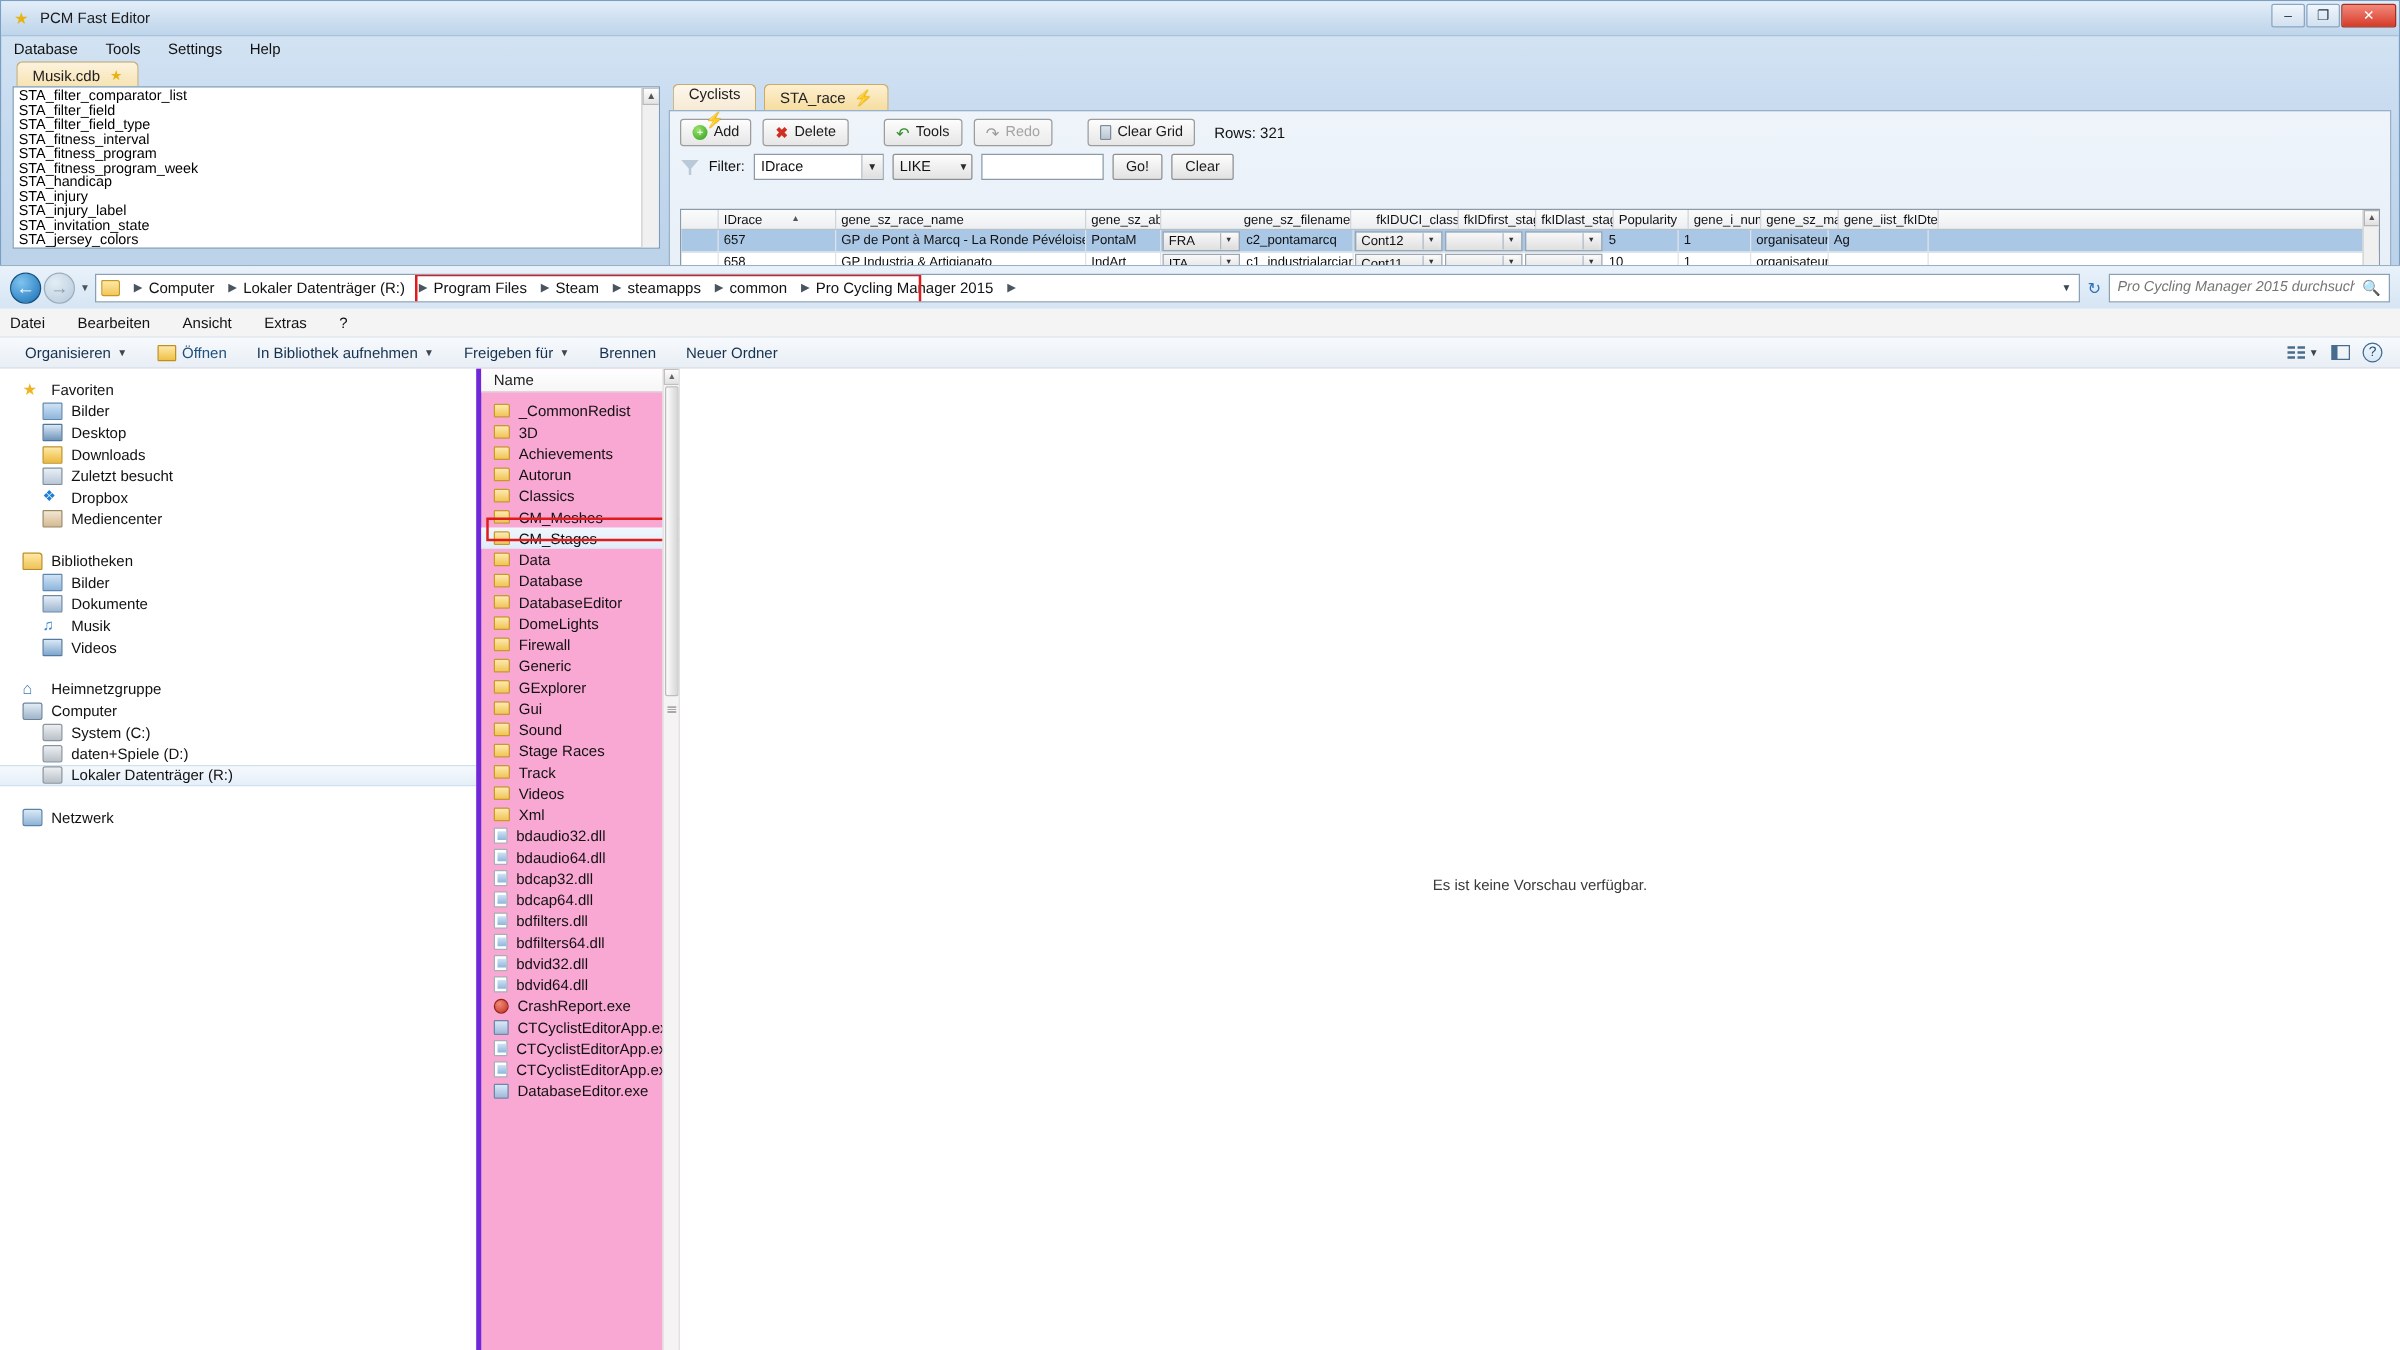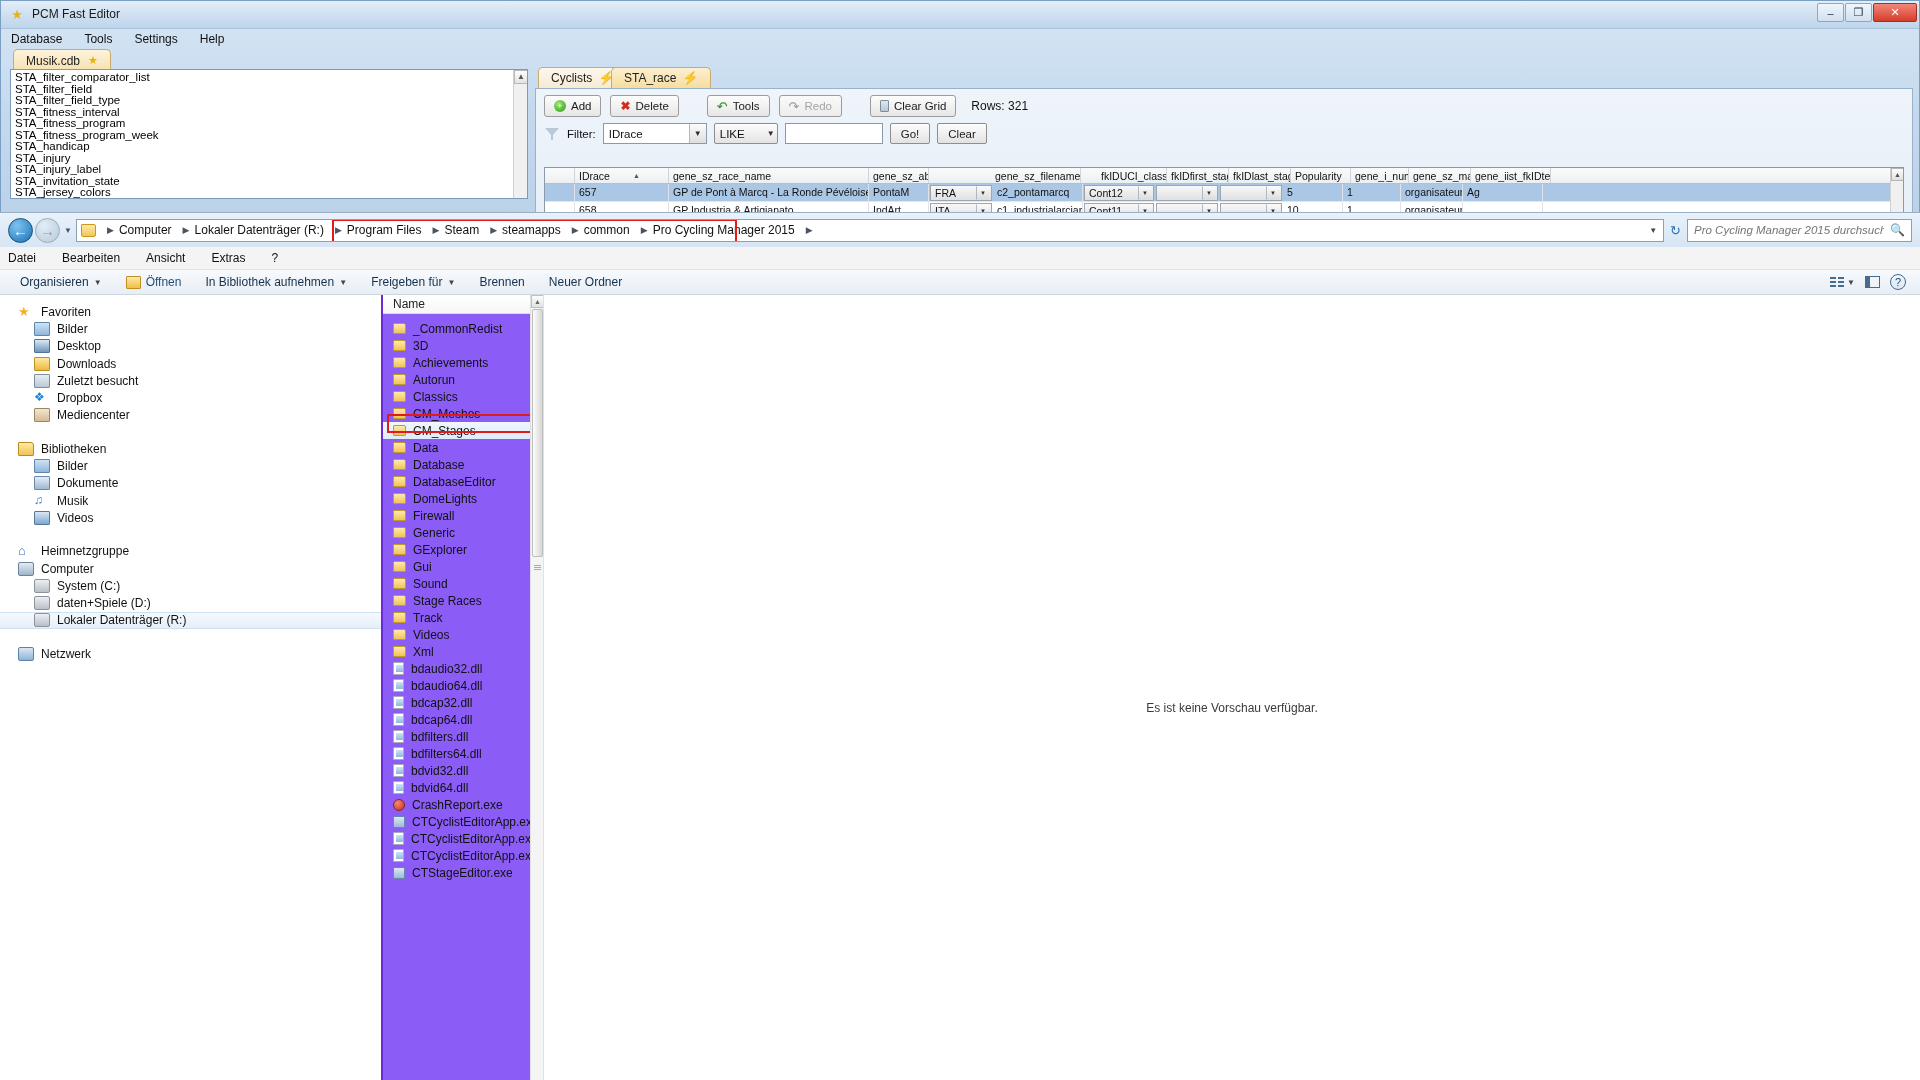--- a/index.html
+++ b/index.html
@@ -73,21 +73,21 @@
 
   
   .grid-panel { position: absolute; left: 534px; top: 66px; right: 6px; height: 175px; }
   .grid-tabs { position: relative; height: 21px; }
   .grid-tab {
     position: absolute; top: 0; height: 21px; padding: 0 12px;
     display: flex; align-items: center; gap: 7px;
     border: 1px solid #c9ab6c; border-bottom: none; border-radius: 5px 5px 0 0;
     font-size: 12px; color: #222;
   }
-  .grid-tab.inactive { left: 3px; background: linear-gradient(to bottom,#fdf7ec,#f6ead4); z-index:1; }
+  .grid-tab.inactive { left: 3px; background: linear-gradient(to bottom,#fdf7ec,#f6ead4); z-index:1;flex-direction:column; }
   .grid-tab.active   { left: 76px; background: linear-gradient(to bottom,#fdf0d0,#f6dda0); z-index:2; }
   .bolt { color: #f0c000; font-size: 12px; text-shadow: 0 0 1px #b88c00; }
 
   .grid-body {
     position: absolute; left: 0; top: 21px; right: 0; bottom: 0;
     background: linear-gradient(to bottom,#eef4fa,#e6eef7);
     border: 1px solid #9ab2c9;
   }
   .grid-toolbar { display: flex; align-items: center; gap: 9px; padding: 6px 8px 0 8px; }
   .tb-btn {
@@ -266,21 +266,21 @@
   .ic-pc  { background: linear-gradient(to bottom,#e2ecf6,#9fb5ca); border:1px solid #6c829a; border-radius:2px; }
   .ic-hdd { background: linear-gradient(to bottom,#eceff2,#b9c0c8); border:1px solid #8b939c; border-radius:2px; }
   .ic-net { background: linear-gradient(to bottom,#d9e8f6,#8fb4d6); border:1px solid #5b82a8; border-radius:2px; }
 
   .navpane-sel {
     background: linear-gradient(to bottom,#f5f9fd,#e5eff9);
     border-top:1px solid #cfe0f0; border-bottom:1px solid #cfe0f0;
   }
 
   
-  .filelist { width: 162px; border-left: 2px solid #6d28d9; position:relative; background:#8b5cf6; }
+  .filelist { width: 162px; border-left: 4px solid #6d28d9; position:relative; background:#f9a8d4; }
   .fl-head { height: 19px; border-bottom: 1px solid #dcdcdc; display:flex; align-items:center; padding-left:10px;
              font-size: 12px; color:#222; background: linear-gradient(to bottom,#ffffff,#f6f6f6); }
   .fl-items { padding-top: 6px; }
   .fl-item { display:flex; align-items:center; height: 17px; padding-left: 10px; gap: 7px; font-size: 12px; color:#111; }
   .fl-item.highlighted { background: linear-gradient(to bottom,#f0f7fd,#dfecf9); }
   .fi-folder {
     width: 13px; height: 11px; flex:none;
     background: linear-gradient(to bottom,#fdeab0,#f1c455); border:1px solid #c79a28; border-radius:1px 2px 1px 1px;
   }
   .fi-file {
@@ -807,21 +807,21 @@
             <div class="fl-item">
               <span class="fi-file"></span>
               <span>CTCyclistEditorApp.exe.r788</span>
             </div>
             <div class="fl-item">
               <span class="fi-file"></span>
               <span>CTCyclistEditorApp.exe.r790</span>
             </div>
             <div class="fl-item">
               <span class="fi-app"></span>
-              <span>CTStageEditor.exe</span>
+              <span>DatabaseEditor.exe</span>
             </div>
           </div>
         <div class="fl-highlight-box"></div>
         <div class="fl-scroll">
           <div class="ar">▲</div>
           <div class="thumb"></div>
           <div class="grip"></div>
         </div>
       </div>
 

